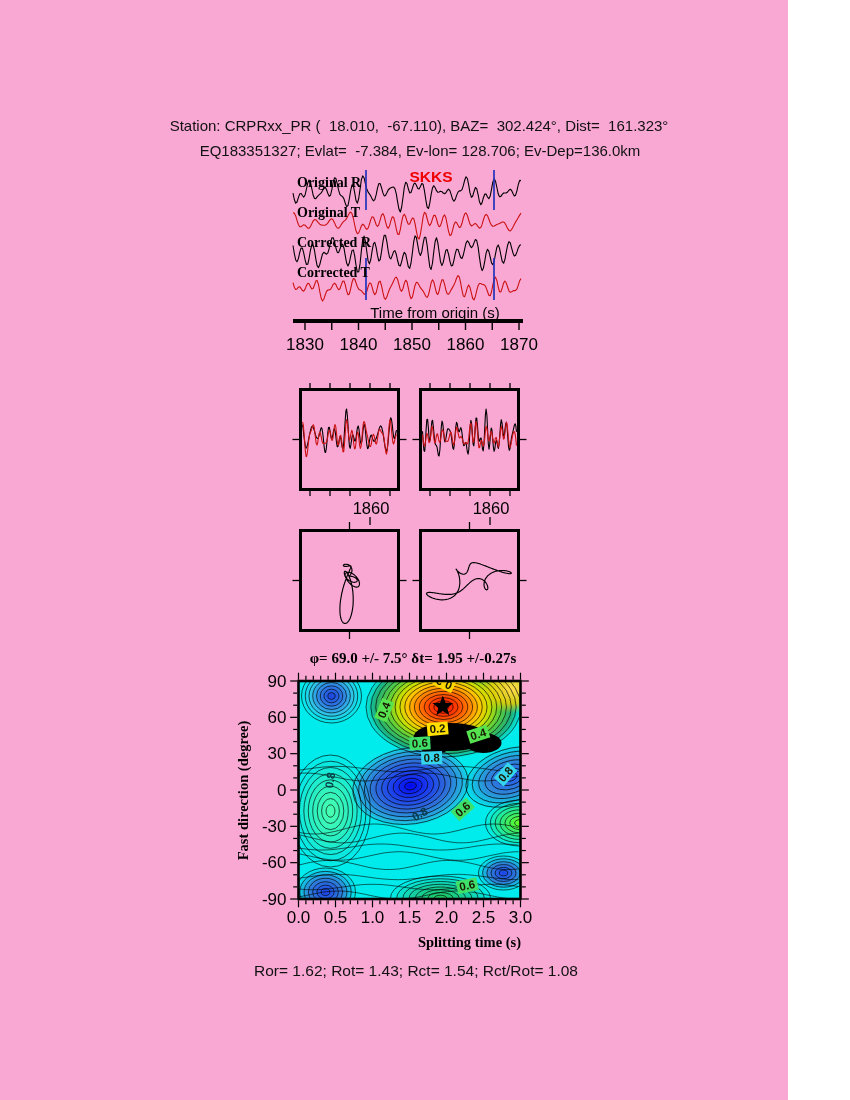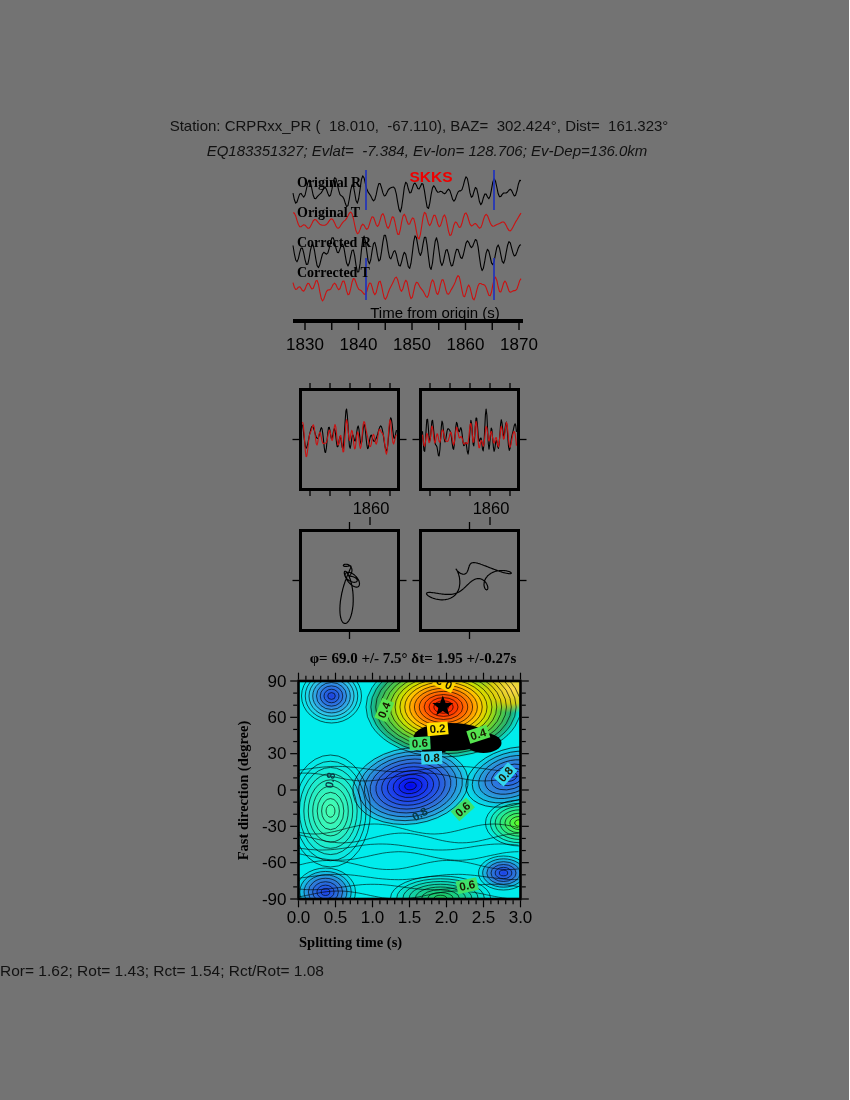--- a/index.html
+++ b/index.html
@@ -1,36 +1,36 @@
 <!DOCTYPE html>
 <html><head>
 <meta charset="utf-8">
 <style>
   html,body{margin:0;padding:0;background:#ffffff;}
-  #page{position:relative;width:849px;height:1100px;background:#737373;overflow:hidden;
+  #page{position:relative;width:788px;height:1100px;background:#f9a8d4;overflow:hidden;
         font-family:"Liberation Sans",sans-serif;color:#000;}
   .hdr{position:absolute;white-space:pre;text-align:center;font-size:15px;color:#111;}
   .serifb{font-family:"Liberation Serif",serif;font-weight:bold;}
   #phi-title{position:absolute;left:248px;top:650px;width:330px;text-align:center;
              font-size:15px;white-space:pre;}
-  #xlabel2{position:absolute;left:299px;top:934px;width:222px;text-align:left;font-size:14.5px;}
+  #xlabel2{position:absolute;left:299px;top:934px;width:222px;text-align:right;font-size:14.5px;}
   #ylabel2{position:absolute;left:155px;top:782px;width:176px;text-align:center;font-size:14.5px;
            transform:rotate(-90deg);transform-origin:50% 50%;}
-  #footer{position:absolute;left:0px;top:962px;width:816px;text-align:left;
-          font-size:15.5px;white-space:pre;color:#111;}
+  #footer{position:absolute;left:0px;top:962px;width:816px;text-align:center;
+          font-size:15.5px;white-space:pre;color:#111;padding-left:8px;}
   svg text{font-family:"Liberation Sans",sans-serif;}
   svg text.serifb{font-family:"Liberation Serif",serif;font-weight:bold;}
 </style>
 </head>
 <body>
 
 <div id="page">
 
   <div class="hdr" id="hl1" style="left:0;top:117px;width:838px;">Station: CRPRxx_PR (  18.010,  -67.110), BAZ=  302.424°, Dist=  161.323°</div>
-  <div class="hdr" id="hl2" style="left:15px;top:142px;width:824px;font-style:italic;">EQ183351327; Evlat=  -7.384, Ev-lon= 128.706; Ev-Dep=136.0km</div>
+  <div class="hdr" id="hl2" style="left:8px;top:142px;width:824px;">EQ183351327; Evlat=  -7.384, Ev-lon= 128.706; Ev-Dep=136.0km</div>
 
   <svg id="fig" width="850" height="1100" viewBox="0 0 850 1100" style="position:absolute;left:0;top:0;">
     <defs>
       <clipPath id="clipC">
           <rect x="0" y="0" width="222" height="218"></rect>
         </clipPath>
       <clipPath id="clipA">
           <rect x="302" y="391" width="95" height="97"></rect>
         </clipPath>
       <clipPath id="clipB">

